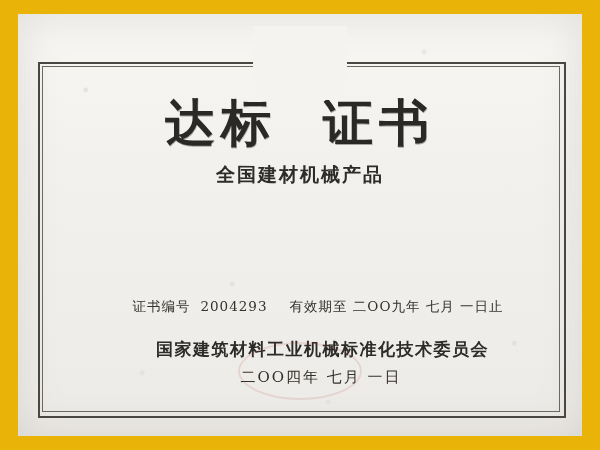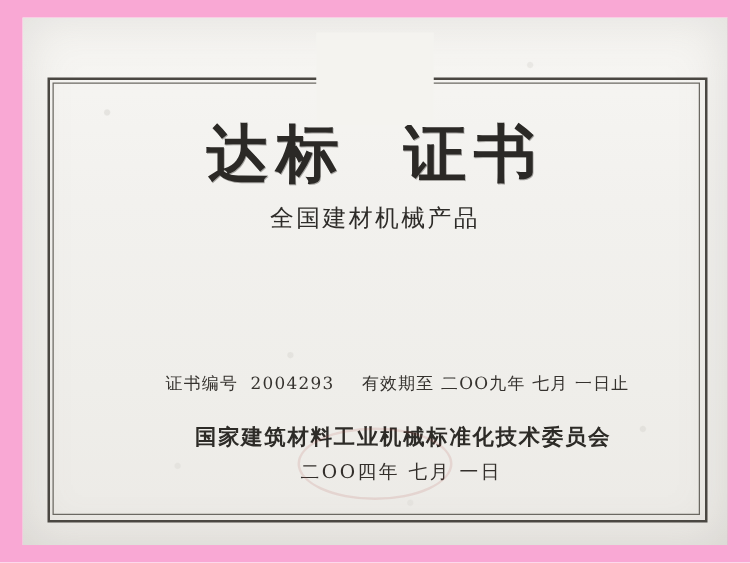--- a/index.html
+++ b/index.html
@@ -11,21 +11,21 @@
     width: 600px;
     height: 450px;
     overflow: hidden;
     font-family: "DejaVu Sans", sans-serif;
   }
 
   #certificate-page {
     position: relative;
     width: 600px;
     height: 450px;
-    background: #f9a8d4;
+    background: #eab308;
   }
 
   
   .paper {
     position: absolute;
     left: 18px;
     top: 14px;
     width: 564px;
     height: 422px;
     background:
@@ -106,21 +106,21 @@
   }
   .main-title .gap { display: inline-block; width: 46px; }
 
   .subtitle {
     position: absolute;
     left: 0;
     top: 96px;
     width: 516px;
     text-align: center;
     font-family: "DejaVu Serif", serif;
-    font-weight: normal;
+    font-weight: bold;
     font-size: 19px;
     letter-spacing: 2px;
     color: #2e2c29;
   }
 
   
   .body-block {
     position: absolute;
     left: 62px;
     top: 132px;

